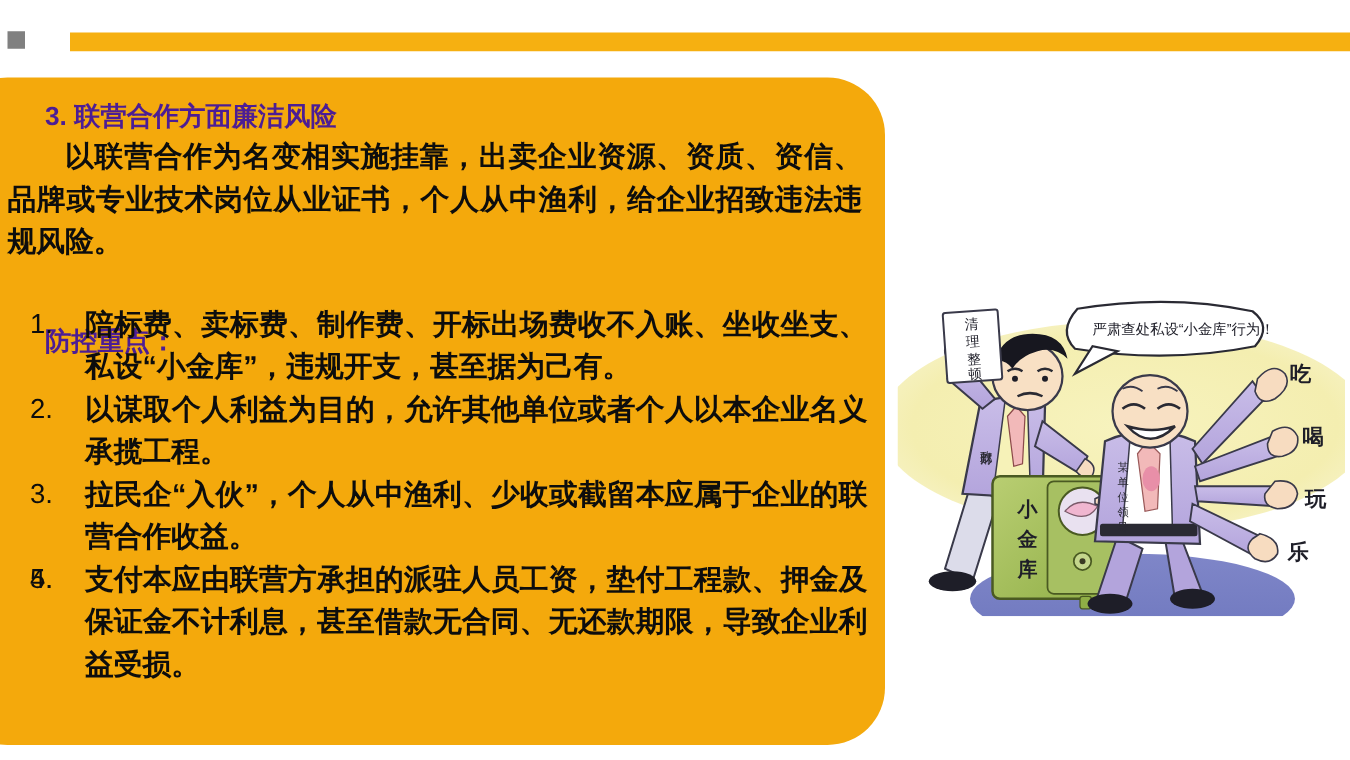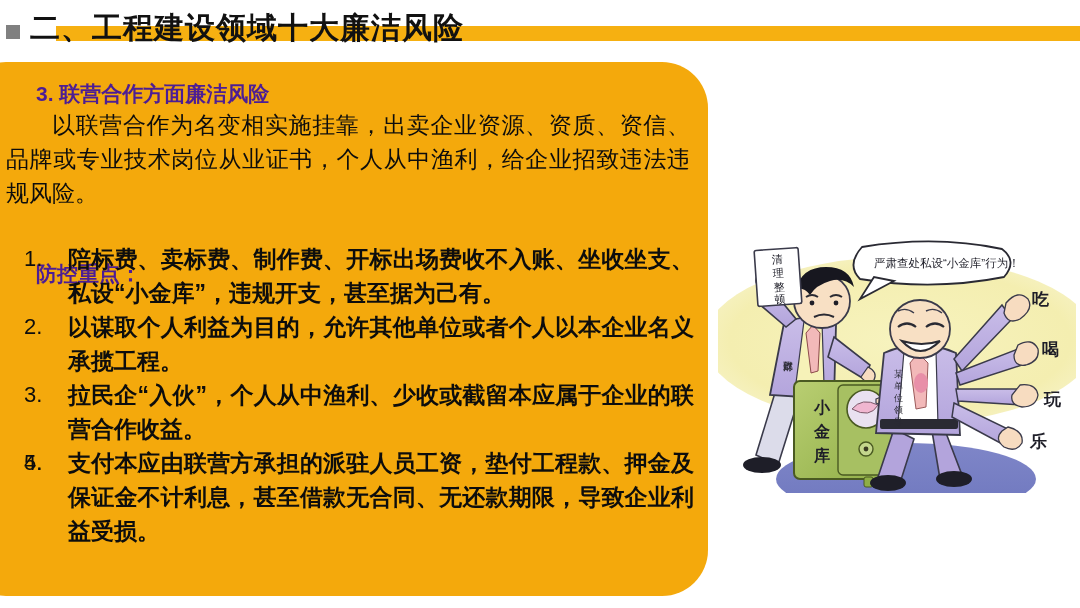--- a/index.html
+++ b/index.html
@@ -84,21 +84,21 @@
     left: 36px;
     top: 18px;
     white-space: nowrap;
   }
   #intro-paragraph {
     position: absolute;
     left: 6px;
     top: 46px;
     width: 684px;
     font-size: 23px;
-    font-weight: normal;
+    font-weight: bold;
     line-height: 34px;
     color: #0d0d0d;
     text-align: justify;
     text-indent: 46px;
     text-justify: inter-ideograph;
   }
   #focus-heading {
     position: absolute;
     left: 36px;
     top: 150px;
@@ -149,21 +149,20 @@
     overflow: hidden;
   }
   #illus-svg { display: block; }
 </style>
 </head>
 <body>
 
 <div id="slide-title-bar">
   <div id="title-accent-bar"></div>
   <div id="title-bullet"></div>
-  <div id="slide-title-text">二、工程建设领域十大廉洁风险</div>
 </div>
 
 <div id="content-panel">
   <div id="panel-inner">
 
     <div id="risk-heading" class="heading-red">3. 联营合作方面廉洁风险</div>
 
     <div id="intro-paragraph">以联营合作为名变相实施挂靠，出卖企业资源、资质、资信、品牌或专业技术岗位从业证书，个人从中渔利，给企业招致违法违规风险。</div>
 
     <div id="focus-heading" class="heading-red">防控重点：</div>

